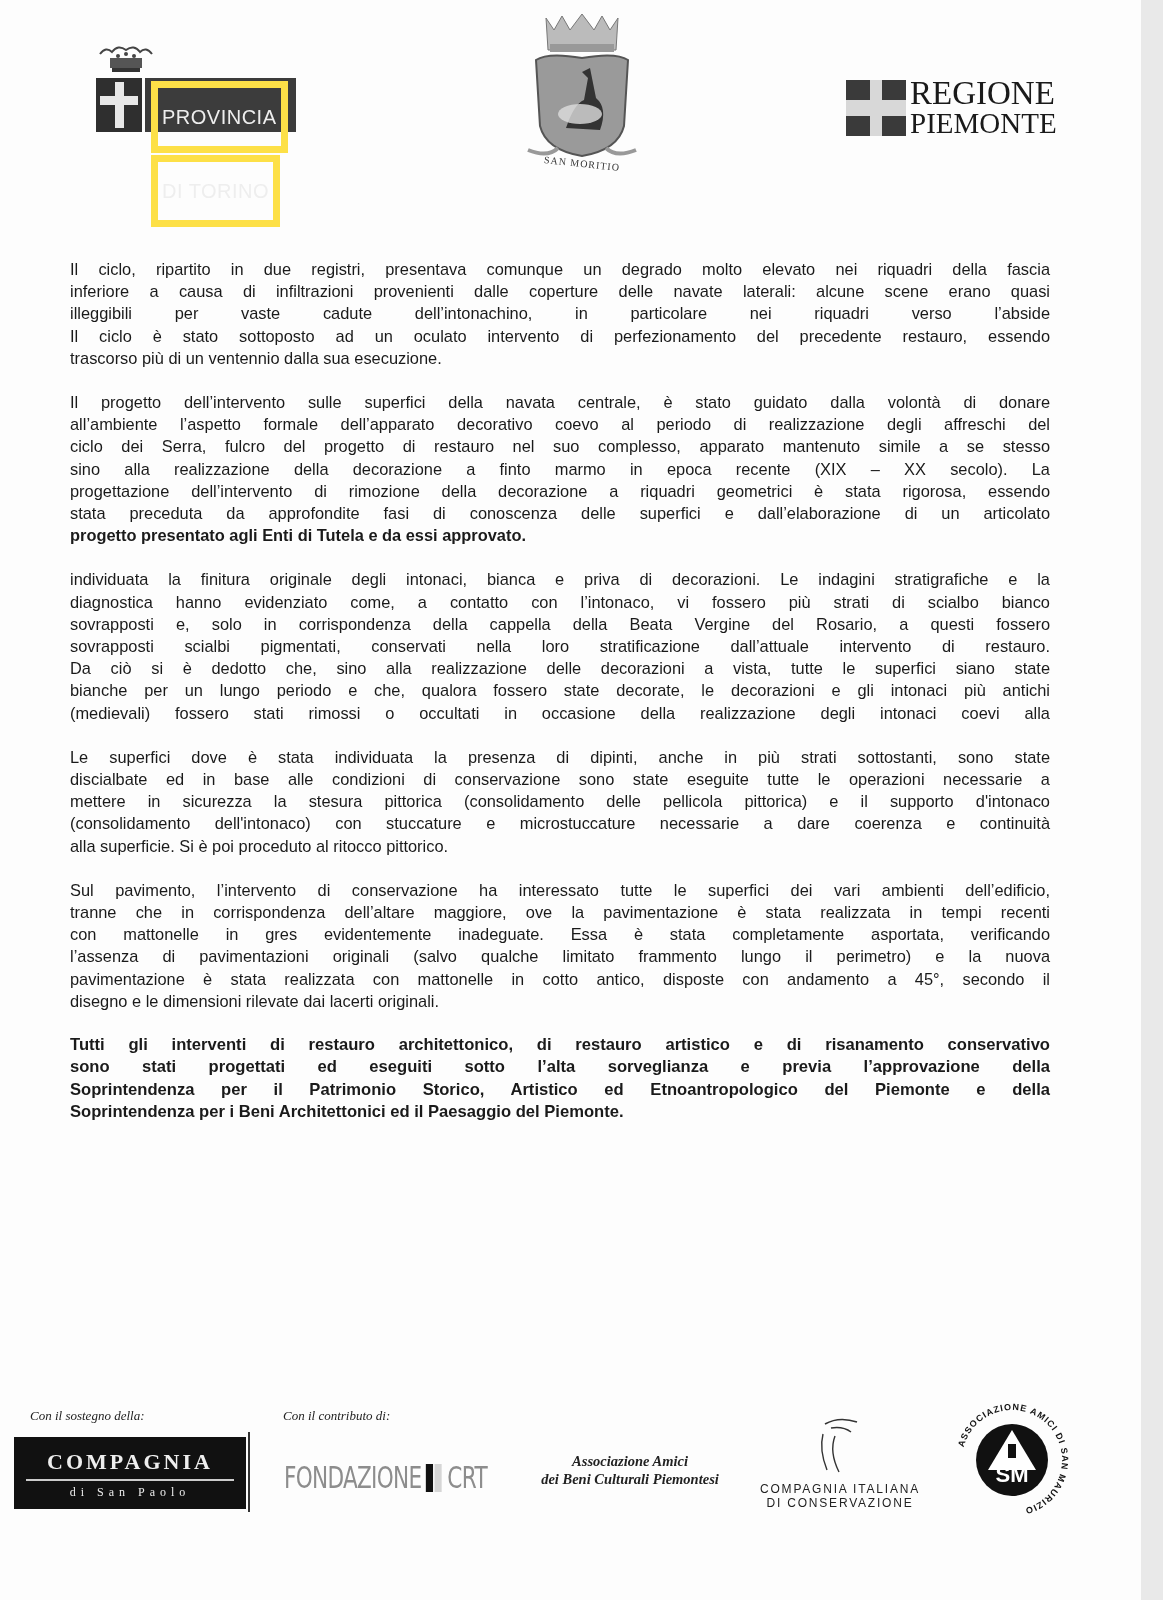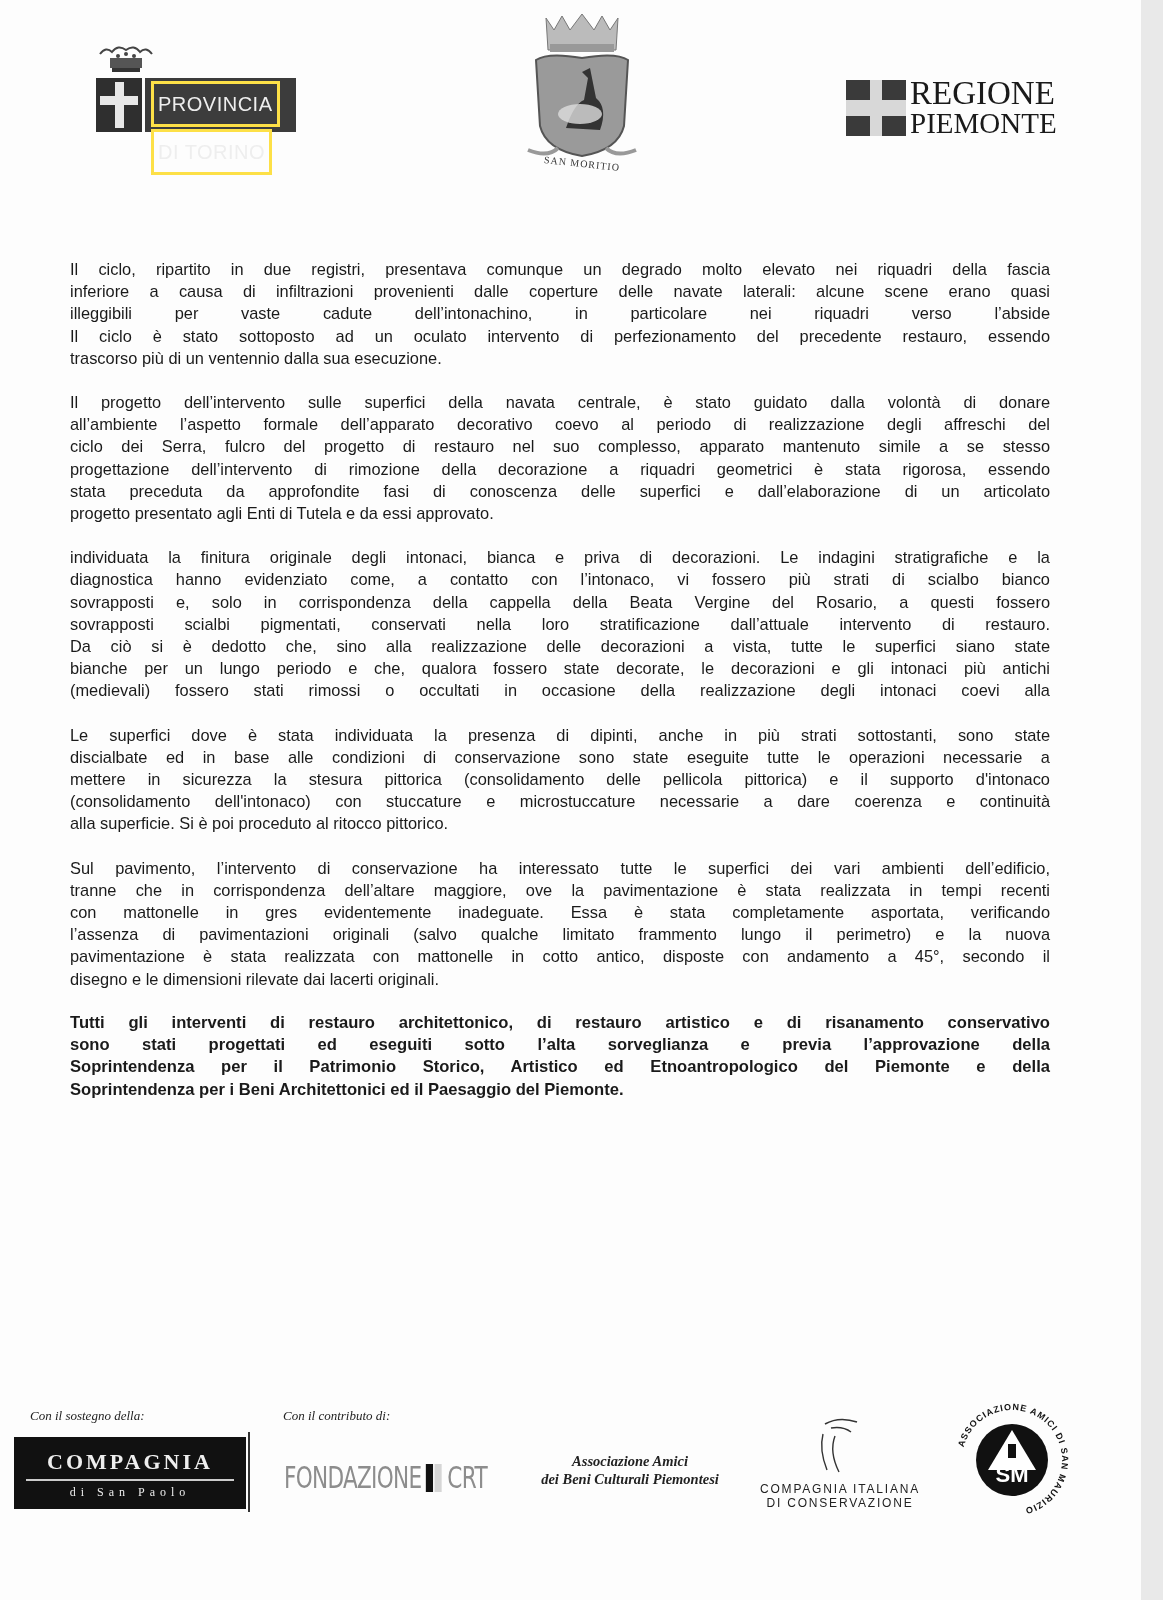--- a/index.html
+++ b/index.html
@@ -10,21 +10,21 @@
   .right-edge { position:absolute; right:0; top:0; width:22px; height:1600px; background:#e9e9e9; }
 
   
   .prov { position:absolute; left:96px; top:44px; width:202px; }
   .prov-crown { position:absolute; left:0; top:0; width:60px; height:32px; }
   .prov-box { position:absolute; left:0; top:34px; width:200px; height:54px; background:#3c3c3c; display:flex; }
   .prov-shield { width:46px; height:54px; background:#2f2f2f; position:relative; border-right:3px solid #fdfdfd; }
   .prov-shield .v { position:absolute; left:19px; top:4px; width:9px; height:46px; background:#e8e8e8; }
   .prov-shield .h { position:absolute; left:4px; top:18px; width:38px; height:9px; background:#e8e8e8; }
   .prov-text { flex:1; color:#eee; font-size:20px; line-height:24px; padding:3px 0 0 6px; letter-spacing:0.5px; }
-  .prov-text div { border:3px solid #fde047; display:inline-block; padding:8px 4px; margin-bottom:2px; }
+  .prov-text div { border:7px solid #fde047; display:inline-block; padding:17px 4px; margin-bottom:2px; }
 
   .crest { position:absolute; left:518px; top:8px; width:128px; height:176px; }
   .crest-label { position:absolute; left:522px; top:158px; width:120px; text-align:center;
     font-family:"Liberation Serif", serif; font-size:10px; letter-spacing:1px; color:#333; transform:rotate(6deg); }
 
   .reg { position:absolute; left:846px; top:78px; display:flex; align-items:center; }
   .reg-flag { width:60px; height:56px; position:relative; background:#d8d8d8; }
   .reg-flag span { position:absolute; width:24px; height:20px; background:#3a3a3a; }
   .reg-text { font-family:Liberation Serif, serif; font-size:33px; line-height:30px; color:#1a1a1a; margin-left:4px; }
   .reg-text div:nth-child(2){ font-size:29px; }
@@ -108,23 +108,24 @@
       <span class="line" style="text-align: justify; text-align-last: justify;">Il ciclo, ripartito in due registri, presentava comunque un degrado molto elevato nei riquadri della fascia</span>
       <span class="line" style="text-align: justify; text-align-last: justify;">inferiore a causa di infiltrazioni provenienti dalle coperture delle navate laterali: alcune scene erano quasi</span>
       <span class="line" style="text-align: justify; text-align-last: justify;">illeggibili per vaste cadute dell’intonachino, in particolare nei riquadri verso l’abside</span>
       <span class="line" style="text-align: justify; text-align-last: justify;">Il ciclo è stato sottoposto ad un oculato intervento di perfezionamento del precedente restauro, essendo</span>
       <span class="line" style="text-align: left; text-align-last: left;">trascorso più di un ventennio dalla sua esecuzione.</span>
     </p>
     <p>
       <span class="line" style="text-align: justify; text-align-last: justify;">Il progetto dell’intervento sulle superfici della navata centrale, è stato guidato dalla volontà di donare</span>
       <span class="line" style="text-align: justify; text-align-last: justify;">all’ambiente l’aspetto formale dell’apparato decorativo coevo al periodo di realizzazione degli affreschi del</span>
       <span class="line" style="text-align: justify; text-align-last: justify;">ciclo dei Serra, fulcro del progetto di restauro nel suo complesso, apparato mantenuto simile a se stesso</span>
+      <span class="line" style="text-align: justify; text-align-last: justify;">sino alla realizzazione della decorazione a finto marmo in epoca recente (XIX – XX secolo). La</span>
       <span class="line" style="text-align: justify; text-align-last: justify;">progettazione dell’intervento di rimozione della decorazione a riquadri geometrici è stata rigorosa, essendo</span>
       <span class="line" style="text-align: justify; text-align-last: justify;">stata preceduta da approfondite fasi di conoscenza delle superfici e dall’elaborazione di un articolato</span>
-      <span class="line" style="text-align: right; text-align-last: left;">progetto presentato agli Enti di Tutela e da essi approvato.</span>
+      <span class="line" style="text-align: right; text-align-last: left; font-weight: bold;">progetto presentato agli Enti di Tutela e da essi approvato.</span>
     </p>
     <p>
       <span class="line" style="text-align: justify; text-align-last: justify;">individuata la finitura originale degli intonaci, bianca e priva di decorazioni.  Le indagini stratigrafiche e la</span>
       <span class="line" style="text-align: justify; text-align-last: justify;">diagnostica hanno evidenziato come, a contatto con l’intonaco, vi fossero più strati di scialbo bianco</span>
       <span class="line" style="text-align: justify; text-align-last: justify;">sovrapposti e, solo in corrispondenza della cappella della Beata Vergine del Rosario, a questi fossero</span>
       <span class="line" style="text-align: justify; text-align-last: justify;">sovrapposti scialbi pigmentati, conservati nella loro stratificazione dall’attuale intervento di restauro.</span>
       <span class="line" style="text-align: justify; text-align-last: justify;">Da ciò si è dedotto che, sino alla realizzazione delle decorazioni a vista, tutte le superfici siano state</span>
       <span class="line" style="text-align: justify; text-align-last: justify;">bianche per un lungo periodo e che, qualora fossero state decorate, le decorazioni e gli intonaci più antichi</span>
       <span class="line" style="text-align: justify; text-align-last: justify;">(medievali) fossero stati rimossi o occultati in occasione della realizzazione degli intonaci coevi alla</span>
     </p>

